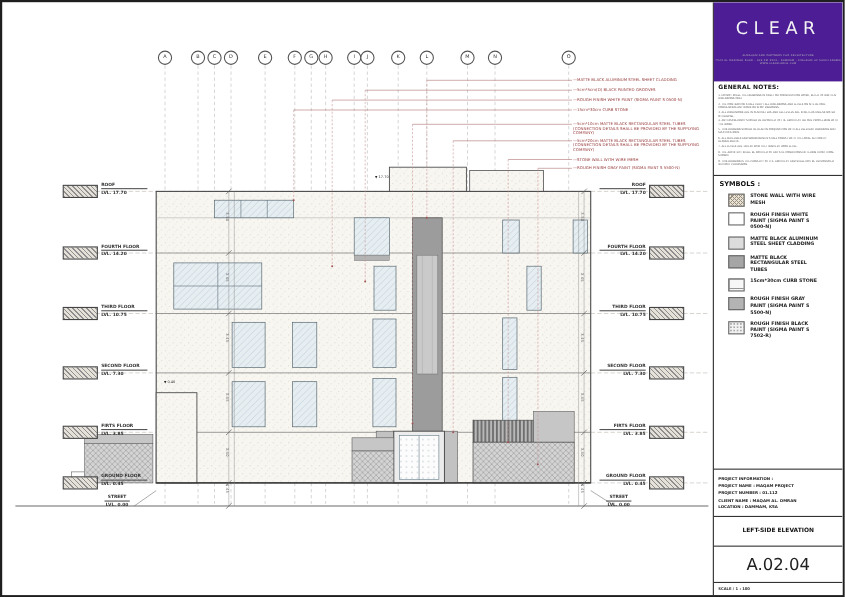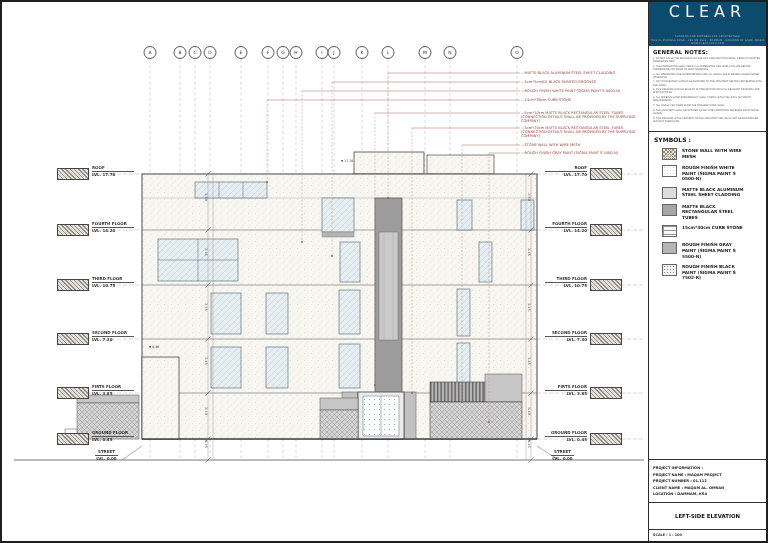--- a/index.html
+++ b/index.html
@@ -30,21 +30,21 @@
             color:#9a4040;margin-top:-2px;}
   .ann-item::before{content:"\2014 ";}
   .dim-item{position:absolute;font-size:3.3px;color:#555;writing-mode:vertical-rl;
             transform:translate(-4px,-9px);letter-spacing:.2px;}
   .flag-item{position:absolute;font-size:3.2px;color:#333;transform:translate(-2px,-4px);white-space:nowrap;}
   .flag-item .tri{font-size:2.8px;color:#222;}
 
   
   .titleblock{position:absolute;top:0;right:0;bottom:0;width:118px;background:#fff;
               border-left:1.2px solid #2a2a2a;display:flex;flex-direction:column;box-sizing:border-box;}
-  .tb-head{background:#0c4a6e;color:#eee;height:44px;flex:none;display:flex;flex-direction:column;
+  .tb-head{background:#4c1d95;color:#eee;height:72px;flex:none;display:flex;flex-direction:column;
            align-items:center;justify-content:center;gap:14px;}
   .tb-logo{font-size:16px;letter-spacing:5px;color:#f2f2f2;font-weight:normal;}
   .tb-addr{font-size:2.3px;color:#b9b9b9;letter-spacing:.3px;text-align:center;line-height:1.6;}
   .tb-notes{flex:none;height:86px;border-bottom:1px solid #333;padding:3px 4px;box-sizing:border-box;overflow:hidden;}
   .gn-title{font-size:5.4px;font-weight:bold;color:#111;letter-spacing:.2px;}
   .gn-item{font-size:2.35px;color:#555;margin-top:1.8px;line-height:1.3;}
   .tb-symbols{flex:1;padding:4px 5px;box-sizing:border-box;overflow:hidden;}
   .sym-title{font-size:6px;font-weight:bold;color:#111;margin-bottom:3px;}
   .sym-item{display:flex;gap:5px;margin:5px 0 0 8px;align-items:flex-start;}
   .swatch{width:15px;height:12px;border:.6px solid #666;flex:none;box-sizing:border-box;}
@@ -466,16 +466,17 @@
     <div class="tb-pinfo">
 
     <div class="pi-line">PROJECT INFORMATION :</div>
         <div class="pi-line">PROJECT NAME : MAQAM PROJECT</div>
         <div class="pi-line">PROJECT NUMBER : 01.112</div>
         <div class="pi-line">CLIENT NAME : MAQAM AL. OMRAN</div>
         <div class="pi-line">LOCATION : DAMMAM, KSA</div>
       </div>
 
     <div class="tb-view">LEFT-SIDE ELEVATION</div>
+    <div class="tb-no">A.02.04</div>
     <div class="tb-scale">SCALE / 1 : 100</div>
   </div>
 
 </div>
 
 </body></html>

